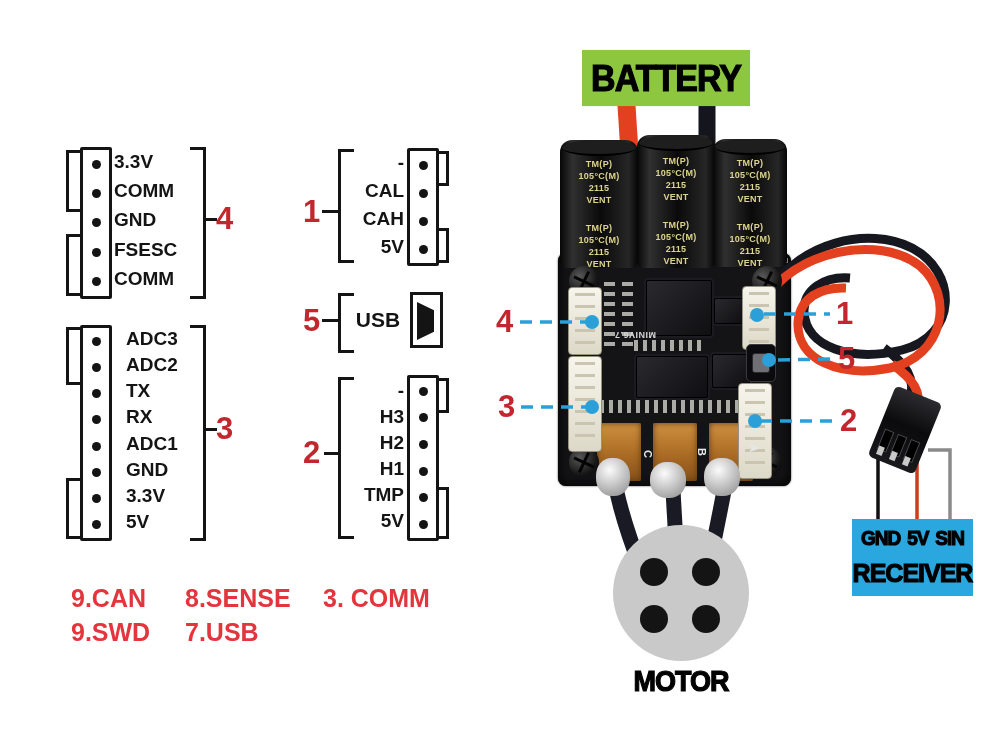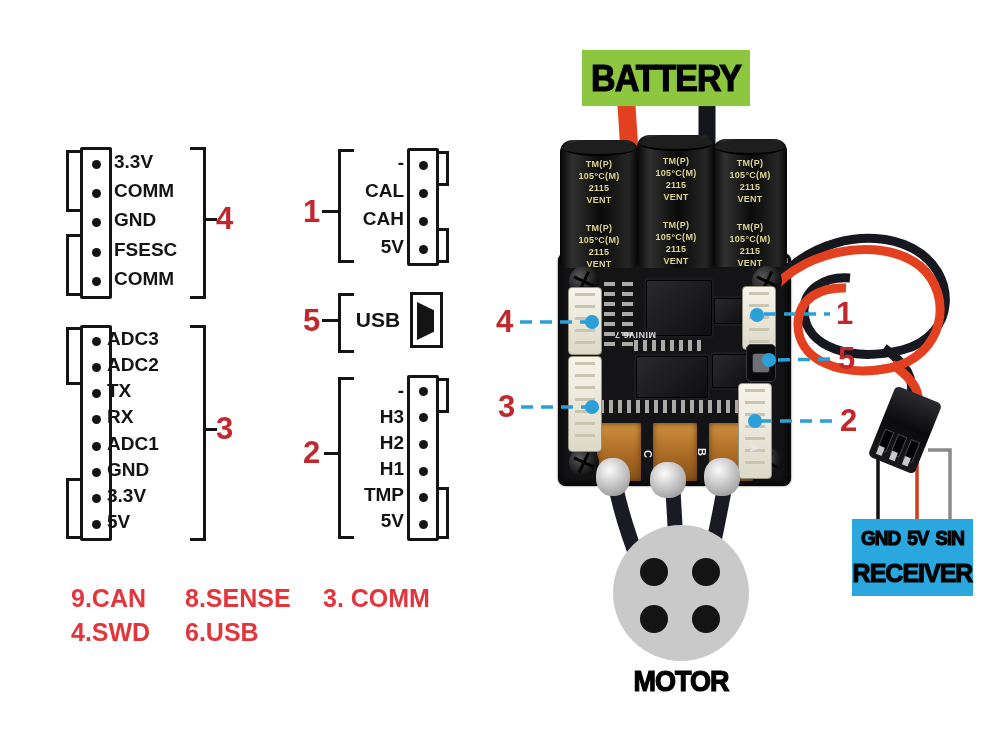--- a/index.html
+++ b/index.html
@@ -115,21 +115,21 @@
   <div class="pinbox" style="left:80px;top:325px;width:26px;height:210px;">
     <div class="dot"></div>
       <div class="dot"></div>
       <div class="dot"></div>
       <div class="dot"></div>
       <div class="dot"></div>
       <div class="dot"></div>
       <div class="dot"></div>
       <div class="dot"></div>
   </div>
-  <div class="plabels" style="left:107px;top:325px;width:80px;height:210px;">
+  <div class="plabels" style="left:126px;top:325px;width:80px;height:210px;">
     <div>ADC3</div>
     <div>ADC2</div>
     <div>TX</div>
     <div>RX</div>
     <div>ADC1</div>
     <div>GND</div>
     <div>3.3V</div>
     <div>5V</div>
   </div>
   <div class="bracket br-r" style="left:190px;top:325px;width:13px;height:210px;"></div>
@@ -180,22 +180,22 @@
       <div class="dot"></div>
       <div class="dot"></div>
       <div class="dot"></div>
   </div>
   <div class="latch la-r" style="left:433px;top:378px;width:13px;height:29px;"></div>
   <div class="latch la-r" style="left:433px;top:487px;width:13px;height:46px;"></div>
 
   <div class="legend-item" style="left:71px;top:586px;">9.CAN</div>
   <div class="legend-item" style="left:185px;top:586px;">8.SENSE</div>
   <div class="legend-item" style="left:323px;top:586px;">3. COMM</div>
-  <div class="legend-item" style="left:71px;top:620px;">4.SWD</div>
-  <div class="legend-item" style="left:185px;top:620px;">6.USB</div>
+  <div class="legend-item" style="left:71px;top:620px;">9.SWD</div>
+  <div class="legend-item" style="left:185px;top:620px;">7.USB</div>
 
   <div class="board"></div>
 
   <svg class="layer" width="1000" height="744" viewBox="0 0 1000 744">
 
     <path d="M626,98 L631,175" stroke="#e2401f" stroke-width="18" fill="none"></path>
     <path d="M707,98 L707,175" stroke="#15151d" stroke-width="17" fill="none"></path>
 
     <path d="M612,468 C618,505 630,540 641,568" stroke="#1a1a24" stroke-width="15" fill="none"></path>
     <path d="M672,472 C674,510 676,540 677,564" stroke="#1a1a24" stroke-width="15" fill="none"></path>

